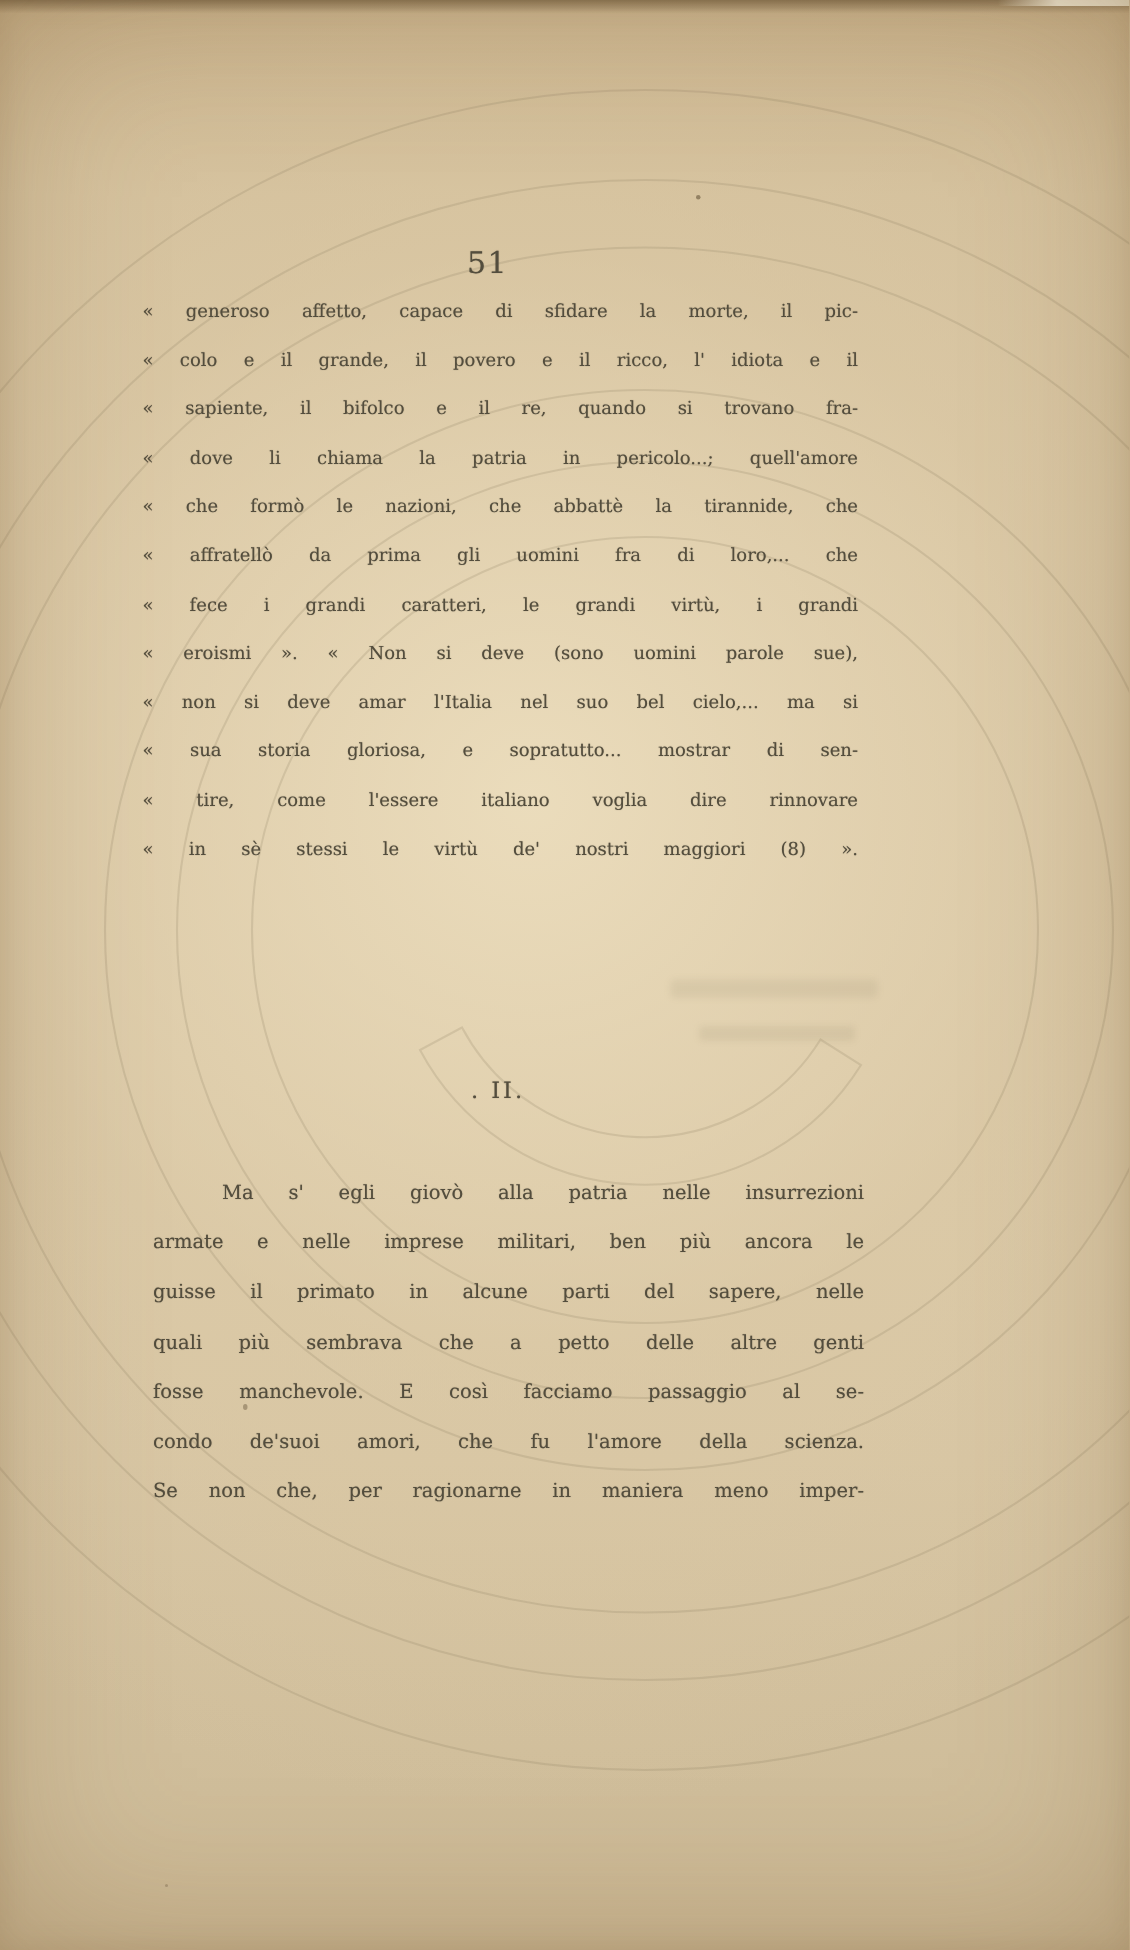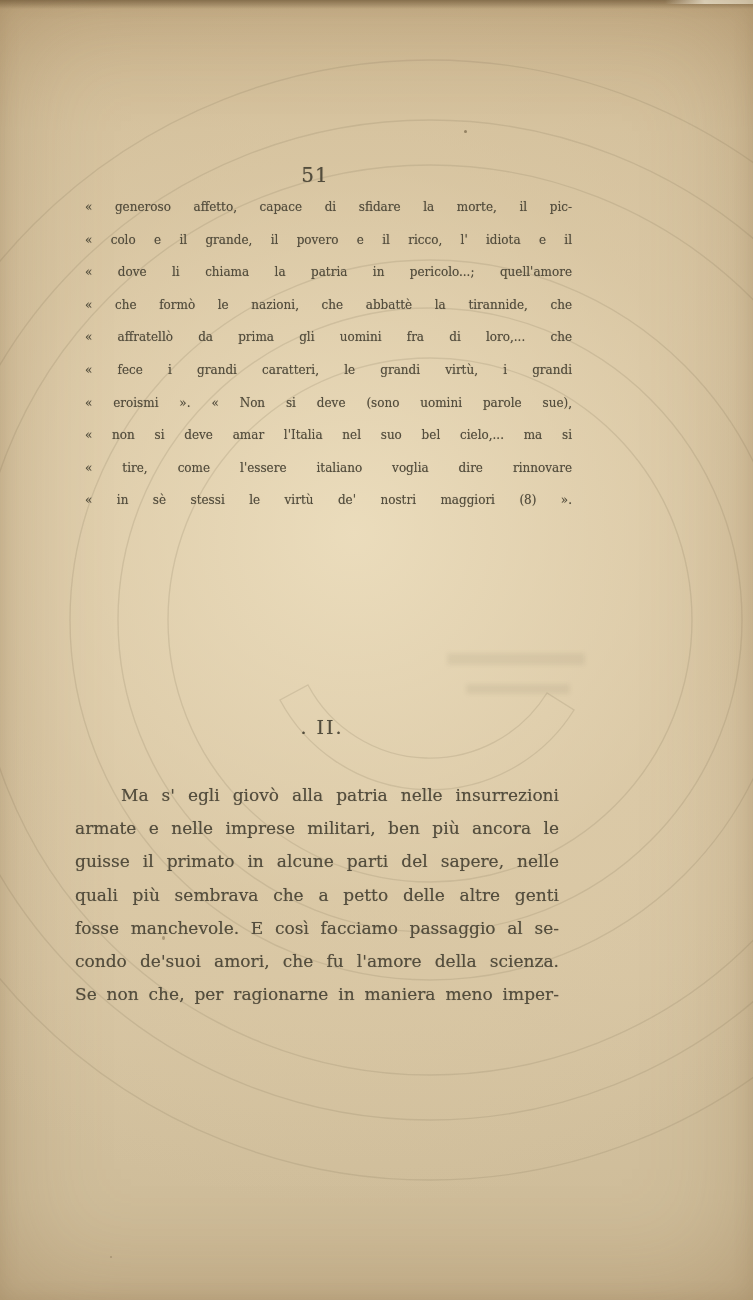--- a/index.html
+++ b/index.html
@@ -27,37 +27,38 @@
 
   .pagenum{
     position:absolute;left:85px;top:162px;width:460px;
     text-align:center;font-size:20px;line-height:26px;letter-spacing:1px;
   }
   .quote{
     position:absolute;left:85px;top:191px;width:487px;
     font-size:12px;line-height:32.6px;
   }
   .para{
-    position:absolute;left:75px;top:779px;width:484px;
-    font-size:17px;line-height:33.2px;
+    position:absolute;left:92px;top:779px;width:484px;
+    font-size:13px;line-height:33.2px;
   }
   .line{
     text-align:justify;
     -moz-text-align-last:justify;
     text-align-last:justify;
     white-space:normal;
     word-spacing:1px;
   }
   .indent{text-indent:46px;}
   .heading{
     position:absolute;left:85px;top:713px;width:474px;
-    text-align:center;font-size:19px;line-height:28px;letter-spacing:2px;
+    text-align:center;font-size:15px;line-height:28px;letter-spacing:2px;
   }
   .quote .line, .para .line, .pagenum, .heading{
     text-shadow:0 0 0.7px rgba(83,77,61,0.55);
+    margin-left:10px;
   }
   .smudge{position:absolute;background:rgba(120,104,78,0.10);filter:blur(2px);border-radius:3px;}
   .sm1{left:447px;top:653px;width:138px;height:12px;}
   .sm2{left:466px;top:684px;width:104px;height:10px;}
   .speck{position:absolute;border-radius:50%;background:rgba(92,76,50,0.55);}
   .sp1{left:464px;top:130px;width:3px;height:3px;}
   .sp2{left:162px;top:936px;width:3px;height:4px;background:rgba(92,76,50,0.4);}
   .sp3{left:110px;top:1256px;width:2px;height:2px;background:rgba(92,76,50,0.3);}
 </style>
 </head>
@@ -84,26 +85,28 @@
   <div class="smudge sm2"></div>
   <div class="speck sp1"></div>
   <div class="speck sp2"></div>
   <div class="speck sp3"></div>
 
   <div class="pagenum">51</div>
 
   <div class="quote">
     <div class="line">« generoso affetto, capace di sfidare la morte, il pic-</div>
     <div class="line">« colo e il grande, il povero e il ricco, l' idiota e il</div>
+    <div class="line">« sapiente, il bifolco e il re, quando si trovano fra-</div>
     <div class="line">« dove li chiama la patria in pericolo...; quell'amore</div>
     <div class="line">« che formò le nazioni, che abbattè la tirannide, che</div>
     <div class="line">« affratellò da prima gli uomini fra di loro,... che</div>
     <div class="line">« fece i grandi caratteri, le grandi virtù, i grandi</div>
     <div class="line">« eroismi ». « Non si deve (sono uomini parole sue),</div>
     <div class="line">« non si deve amar l'Italia nel suo bel cielo,... ma si</div>
+    <div class="line">« sua storia gloriosa, e sopratutto... mostrar di sen-</div>
     <div class="line">« tire, come l'essere italiano voglia dire rinnovare</div>
     <div class="line">« in sè stessi le virtù de' nostri maggiori (8) ».</div>
   </div>
 
   <div class="heading">. II.</div>
 
   <div class="para">
     <div class="line indent">Ma s' egli giovò alla patria nelle insurrezioni</div>
     <div class="line">armate e nelle imprese militari, ben più ancora le</div>
     <div class="line">guisse il primato in alcune parti del sapere, nelle</div>

